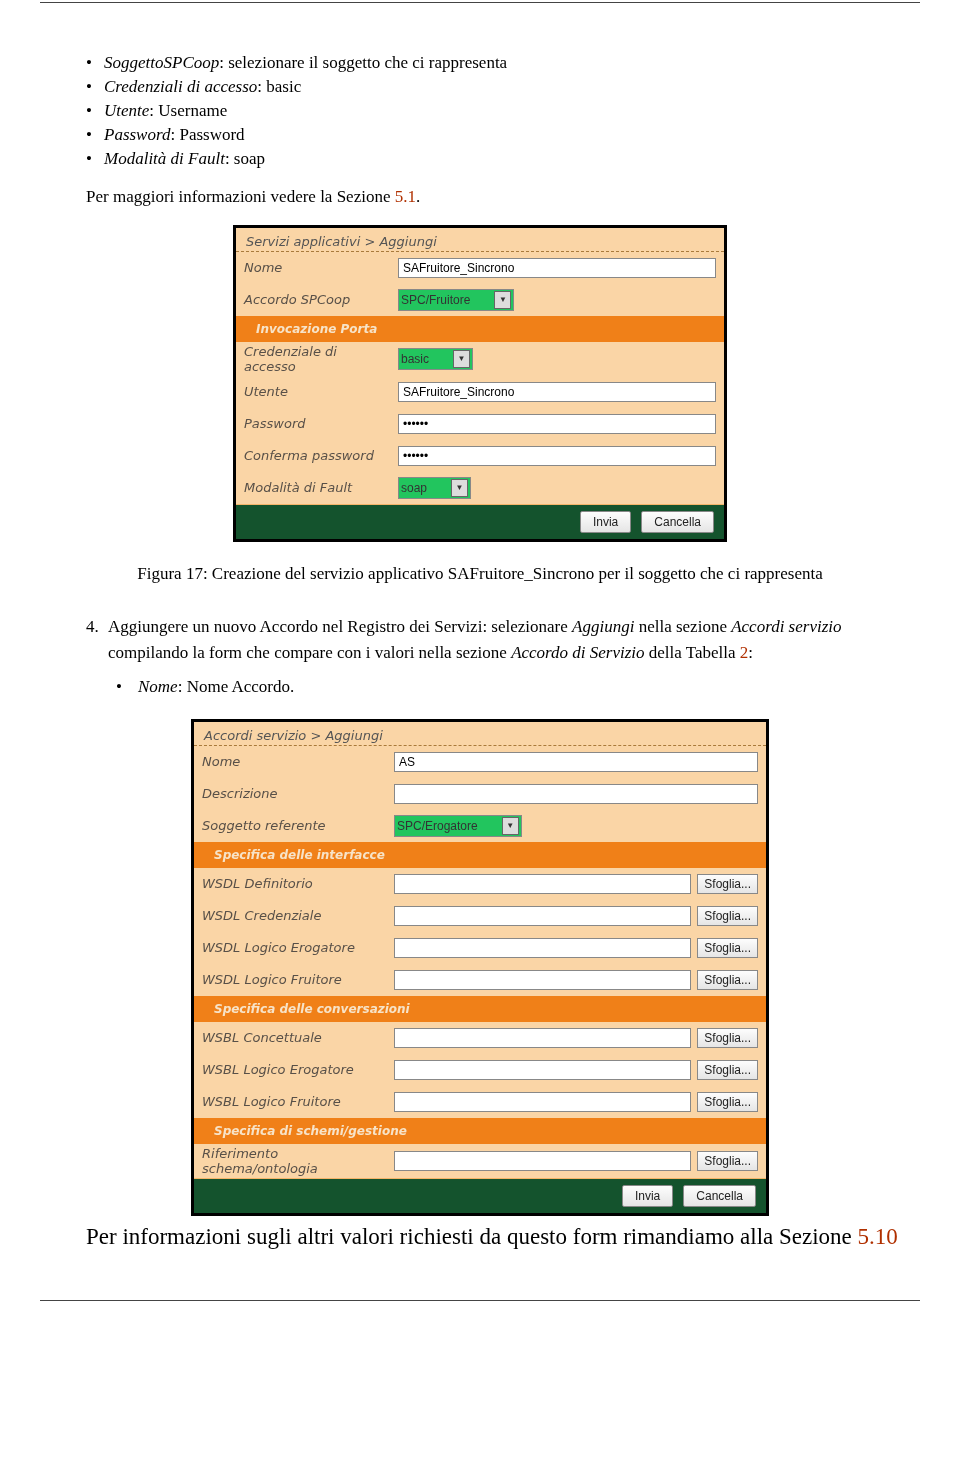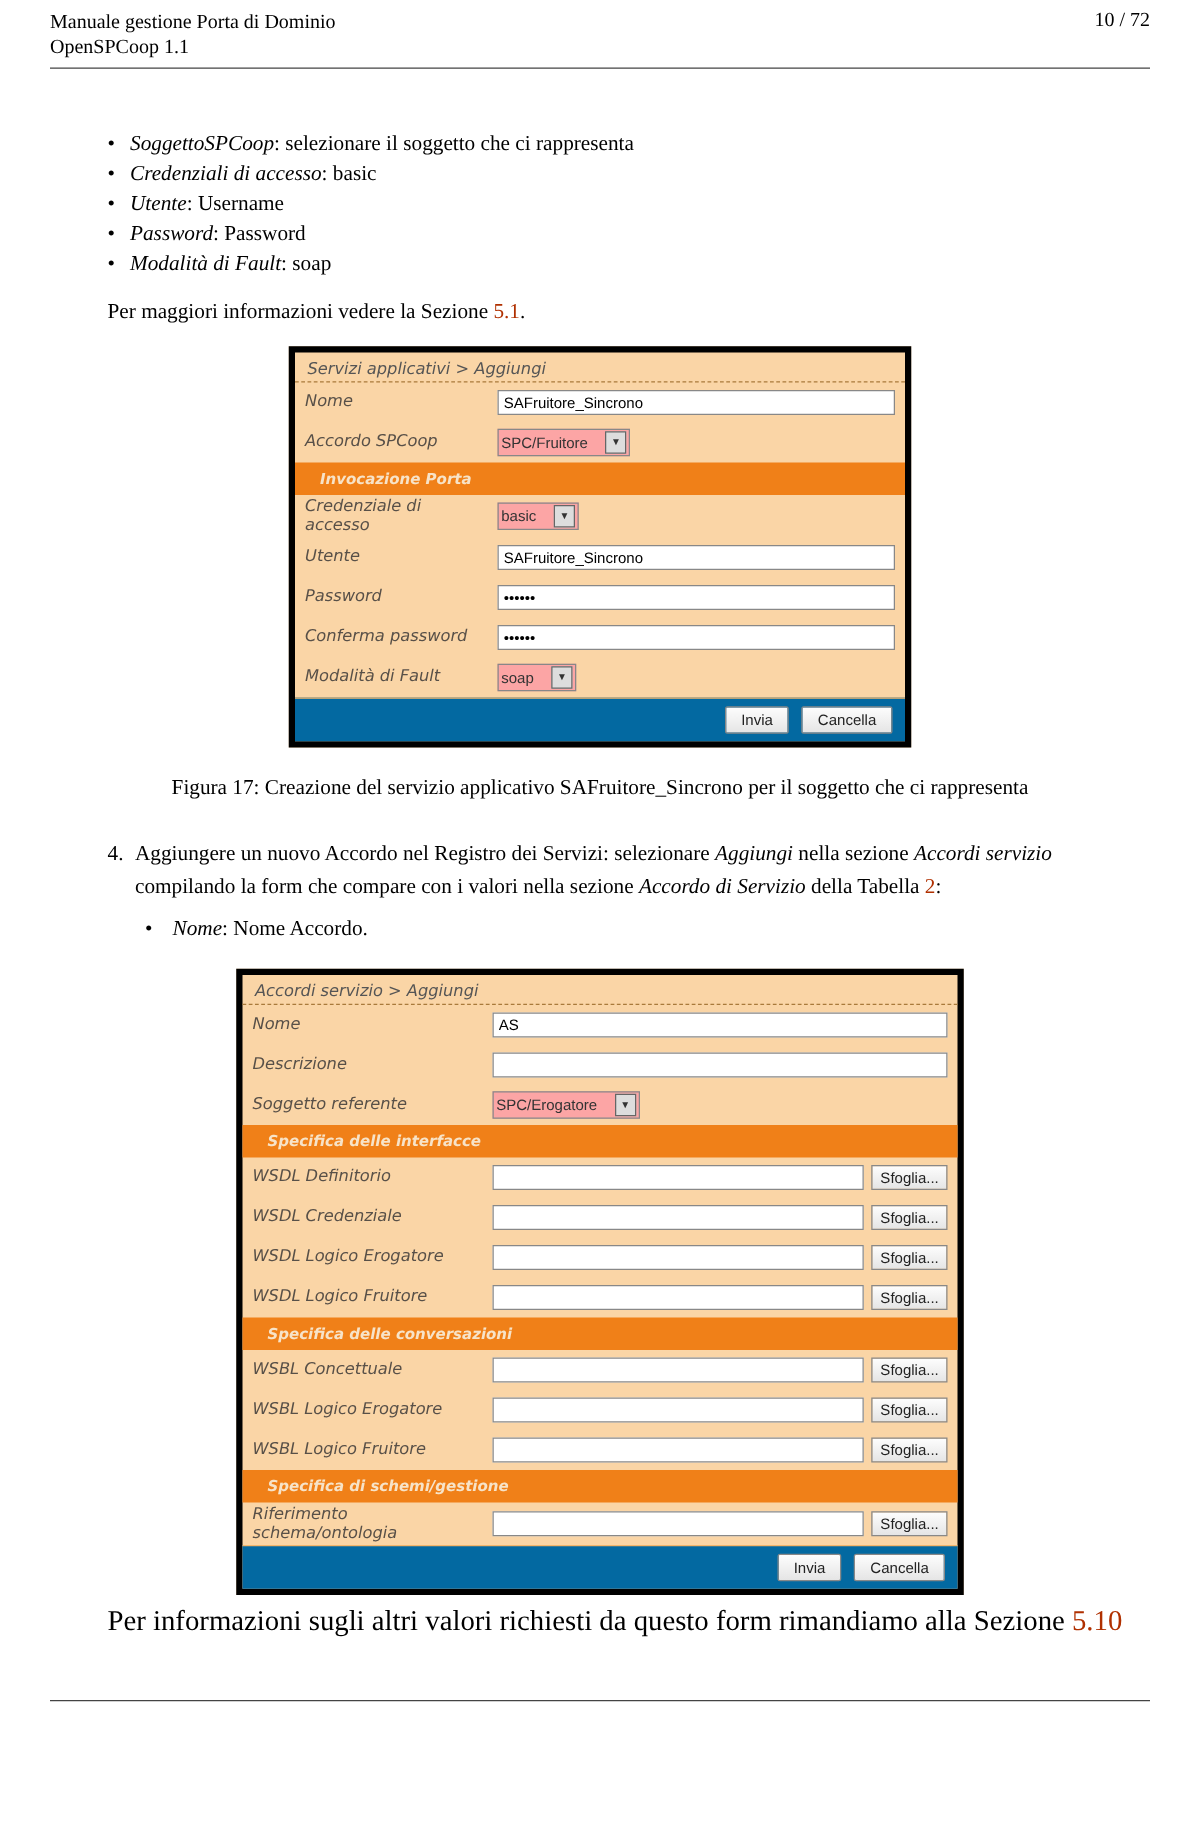--- a/index.html
+++ b/index.html
@@ -39,21 +39,21 @@
   .caption { text-align: center; font-size: 17px; margin: 22px 0 30px 0; }
 
   ol.step { list-style: none; padding-left: 46px; margin: 0; font-size: 17px; }
   ol.step li { padding-left: 22px; position: relative; line-height: 1.55; }
   ol.step li .num { position: absolute; left: 0; }
 
   
   .figbox {
     margin: 10px auto 4px auto;
     background: #fad5a6;
-    border: 5px solid #000000;
+    border: 3px solid #000000;
     font-family: "DejaVu Sans", Verdana, Arial, sans-serif;
     font-size: 13px;
     color: #333;
   }
   .fig1 { width: 488px; }
   .fig2 { width: 572px; }
 
   .breadcrumb {
     padding: 6px 10px 2px 10px;
     font-style: italic;
@@ -91,44 +91,44 @@
     background: #fff;
     border: 1px solid #888;
     height: 20px;
     font-family: Arial, sans-serif;
     font-size: 12px;
     padding: 1px 4px;
     box-sizing: border-box;
     color: #000;
   }
   .selinput {
-    background: #fca5a5;
+    background: #22c55e;
     border: 1px solid #888;
     height: 22px;
     font-family: Arial, sans-serif;
     font-size: 12px;
     padding: 1px 2px;
     box-sizing: border-box;
     display: inline-flex;
     align-items: center;
-    gap: 14px;
+    gap: 24px;
   }
   .selinput .arrow {
     border: 1px solid #666;
     background: #ddd;
     width: 15px;
     height: 16px;
     display: inline-flex;
     align-items: center;
     justify-content: center;
     font-size: 8px;
     line-height: 1;
   }
   .btnrow {
-    background: #0369a1;
+    background: #14532d;
     padding: 6px 10px;
     display: flex;
     justify-content: flex-end;
     gap: 10px;
     border-top: 1px solid #f4b56a;
   }
   .btn {
     background: linear-gradient(#fdfdfd,#e5e5e5);
     border: 1px solid #888;
     padding: 3px 12px;
@@ -151,27 +151,20 @@
   }
 
   .foot { margin-top: 50px; }
   .footrule { border: none; border-top: 1px solid #444; margin: 0; }
 </style>
 </head>
 <body>
 
 <div class="page">
 
-  <div class="header">
-    <div class="header-left">
-      <div>Manuale gestione Porta di Dominio</div>
-      <div>OpenSPCoop 1.1</div>
-    </div>
-    <div>10 / 72</div>
-  </div>
   <hr class="rule">
 
   <div class="section">
     <ul class="bullets">
       <li><em>SoggettoSPCoop</em><span>: selezionare il soggetto che ci rappresenta</span></li>
       <li><em>Credenziali di accesso</em><span>: basic</span></li>
       <li><em>Utente</em><span>: Username</span></li>
       <li><em>Password</em><span>: Password</span></li>
       <li><em>Modalità di Fault</em><span>: soap</span></li>
     </ul>

